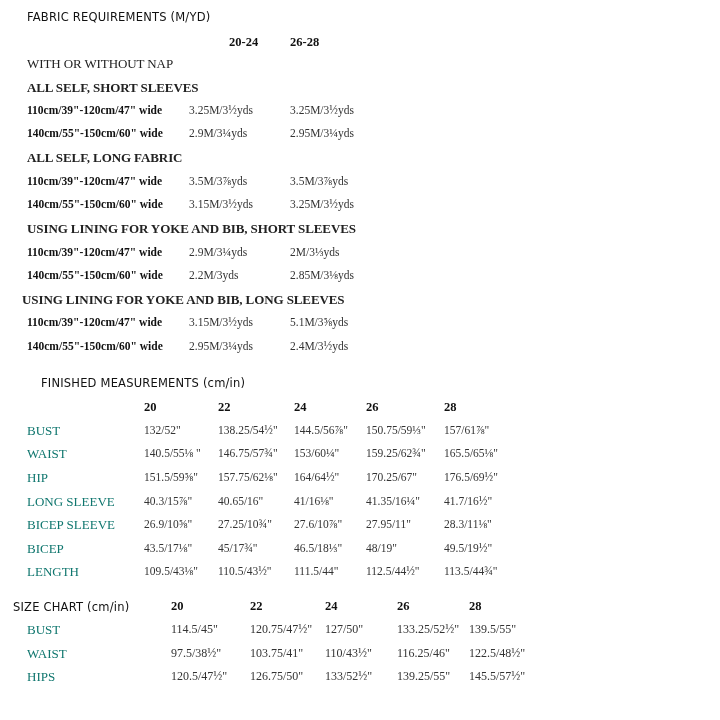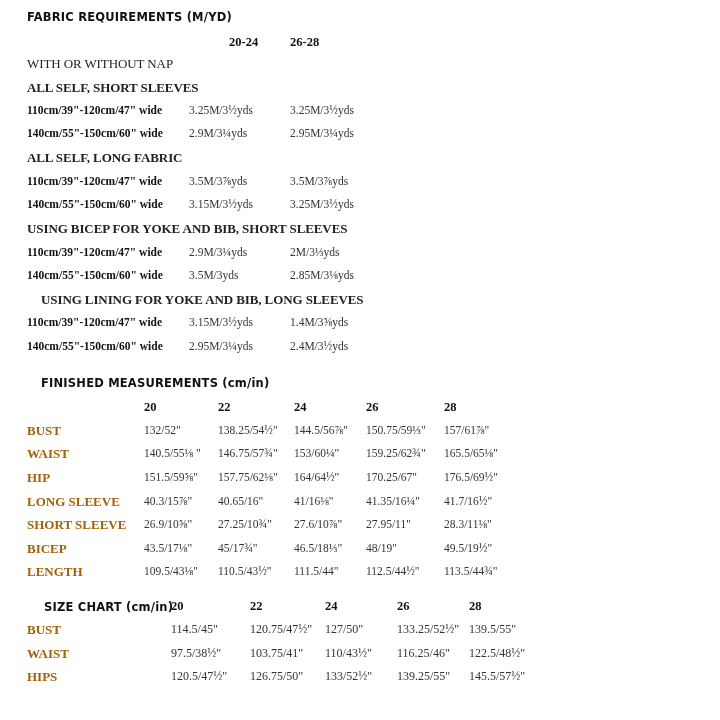--- a/index.html
+++ b/index.html
@@ -1,23 +1,23 @@
 <!DOCTYPE html>
 <html><head>
   <meta charset="utf-8">
   <style>
     html, body { margin: 0; padding: 0; background: #ffffff; }
     body { width: 720px; height: 720px; position: relative; overflow: hidden; color: #1a1a1a; font-family: "Liberation Serif", "DejaVu Serif", serif; }
     .abs { position: absolute; white-space: nowrap; }
-    .sec-head { font-family: "DejaVu Sans", "Liberation Sans", sans-serif; font-weight: bold; font-size: 11.5px; letter-spacing: 0.2px; color: #111; }
+    .sec-head { font-family: "DejaVu Sans", "Liberation Sans", sans-serif; font-weight: normal; font-size: 11.5px; letter-spacing: 0.2px; color: #111; }
     .col-head { font-weight: bold; font-size: 12.5px; color: #111; }
     .group { font-size: 13px; color: #222; letter-spacing: -0.1px; }
     .group.b { font-weight: bold; }
     .rowlabel { font-weight: bold; font-size: 11.5px; color: #111; }
-    .bigrow { font-weight: bold; font-size: 13px; color: #a16207; }
+    .bigrow { font-weight: normal; font-size: 13px; color: #0f766e; }
     .val { font-size: 11.5px; color: #333; }
     .val2 { font-size: 12px; color: #333; }
   </style>
 </head>
 <body>
 
 <div>
   <div class="abs sec-head" style="left:27px;top:10px;">FABRIC REQUIREMENTS (M/YD)</div>
   <div class="abs col-head" style="left:189px;top:35px;margin-left:40px;">20-24</div>
   <div class="abs col-head" style="left:290px;top:35px;">26-28</div>
@@ -32,32 +32,32 @@
   <div class="abs val" style="left:290px;top:127px;">2.95M/3¼yds</div>
 
   <div class="abs group b" style="left:27px;top:150px;">ALL SELF, LONG FABRIC</div>
   <div class="abs rowlabel" style="left:27px;top:175px;">110cm/39"-120cm/47" wide</div>
   <div class="abs val" style="left:189px;top:175px;">3.5M/3⅞yds</div>
   <div class="abs val" style="left:290px;top:175px;">3.5M/3⅞yds</div>
   <div class="abs rowlabel" style="left:27px;top:198px;">140cm/55"-150cm/60" wide</div>
   <div class="abs val" style="left:189px;top:198px;">3.15M/3½yds</div>
   <div class="abs val" style="left:290px;top:198px;">3.25M/3½yds</div>
 
-  <div class="abs group b" style="left:27px;top:221px;">USING BICEP FOR YOKE AND BIB, SHORT SLEEVES</div>
+  <div class="abs group b" style="left:27px;top:221px;">USING LINING FOR YOKE AND BIB, SHORT SLEEVES</div>
   <div class="abs rowlabel" style="left:27px;top:246px;">110cm/39"-120cm/47" wide</div>
   <div class="abs val" style="left:189px;top:246px;">2.9M/3¼yds</div>
   <div class="abs val" style="left:290px;top:246px;">2M/3⅓yds</div>
   <div class="abs rowlabel" style="left:27px;top:269px;">140cm/55"-150cm/60" wide</div>
-  <div class="abs val" style="left:189px;top:269px;">3.5M/3yds</div>
+  <div class="abs val" style="left:189px;top:269px;">2.2M/3yds</div>
   <div class="abs val" style="left:290px;top:269px;">2.85M/3⅛yds</div>
 
-  <div class="abs group b" style="left:41px;top:292px;">USING LINING FOR YOKE AND BIB, LONG SLEEVES</div>
+  <div class="abs group b" style="left:22px;top:292px;">USING LINING FOR YOKE AND BIB, LONG SLEEVES</div>
   <div class="abs rowlabel" style="left:27px;top:316px;">110cm/39"-120cm/47" wide</div>
   <div class="abs val" style="left:189px;top:316px;">3.15M/3½yds</div>
-  <div class="abs val" style="left:290px;top:316px;">1.4M/3⅝yds</div>
+  <div class="abs val" style="left:290px;top:316px;">5.1M/3⅝yds</div>
   <div class="abs rowlabel" style="left:27px;top:340px;">140cm/55"-150cm/60" wide</div>
   <div class="abs val" style="left:189px;top:340px;">2.95M/3¼yds</div>
   <div class="abs val" style="left:290px;top:340px;">2.4M/3½yds</div>
 </div>
 
 <div>
   <div class="abs sec-head" style="left:27px;top:376px;margin-left:14px;">FINISHED MEASUREMENTS (cm/in)</div>
   <div class="abs col-head" style="left:144px;top:400px;">20</div>
   <div class="abs col-head" style="left:218px;top:400px;">22</div>
   <div class="abs col-head" style="left:294px;top:400px;">24</div>
@@ -85,21 +85,21 @@
   <div class="abs val" style="left:366px;top:471px;">170.25/67"</div>
   <div class="abs val" style="left:444px;top:471px;">176.5/69½"</div>
 
   <div class="abs bigrow" style="left:27px;top:494px;">LONG SLEEVE</div>
   <div class="abs val" style="left:144px;top:495px;">40.3/15⅞"</div>
   <div class="abs val" style="left:218px;top:495px;">40.65/16"</div>
   <div class="abs val" style="left:294px;top:495px;">41/16⅛"</div>
   <div class="abs val" style="left:366px;top:495px;">41.35/16¼"</div>
   <div class="abs val" style="left:444px;top:495px;">41.7/16½"</div>
 
-  <div class="abs bigrow" style="left:27px;top:517px;">SHORT SLEEVE</div>
+  <div class="abs bigrow" style="left:27px;top:517px;">BICEP SLEEVE</div>
   <div class="abs val" style="left:144px;top:518px;">26.9/10⅝"</div>
   <div class="abs val" style="left:218px;top:518px;">27.25/10¾"</div>
   <div class="abs val" style="left:294px;top:518px;">27.6/10⅞"</div>
   <div class="abs val" style="left:366px;top:518px;">27.95/11"</div>
   <div class="abs val" style="left:444px;top:518px;">28.3/11⅛"</div>
 
   <div class="abs bigrow" style="left:27px;top:541px;">BICEP</div>
   <div class="abs val" style="left:144px;top:542px;">43.5/17⅛"</div>
   <div class="abs val" style="left:218px;top:542px;">45/17¾"</div>
   <div class="abs val" style="left:294px;top:542px;">46.5/18⅓"</div>
@@ -108,21 +108,21 @@
 
   <div class="abs bigrow" style="left:27px;top:564px;">LENGTH</div>
   <div class="abs val" style="left:144px;top:565px;">109.5/43⅛"</div>
   <div class="abs val" style="left:218px;top:565px;">110.5/43½"</div>
   <div class="abs val" style="left:294px;top:565px;">111.5/44"</div>
   <div class="abs val" style="left:366px;top:565px;">112.5/44½"</div>
   <div class="abs val" style="left:444px;top:565px;">113.5/44¾"</div>
 </div>
 
 <div>
-  <div class="abs sec-head" style="left:44px;top:600px;">SIZE CHART (cm/in)</div>
+  <div class="abs sec-head" style="left:13px;top:600px;">SIZE CHART (cm/in)</div>
   <div class="abs col-head" style="left:171px;top:599px;">20</div>
   <div class="abs col-head" style="left:250px;top:599px;">22</div>
   <div class="abs col-head" style="left:325px;top:599px;">24</div>
   <div class="abs col-head" style="left:397px;top:599px;">26</div>
   <div class="abs col-head" style="left:469px;top:599px;">28</div>
 
   <div class="abs bigrow" style="left:27px;top:622px;">BUST</div>
   <div class="abs val2" style="left:171px;top:622px;">114.5/45"</div>
   <div class="abs val2" style="left:250px;top:622px;">120.75/47½"</div>
   <div class="abs val2" style="left:325px;top:622px;">127/50"</div>

